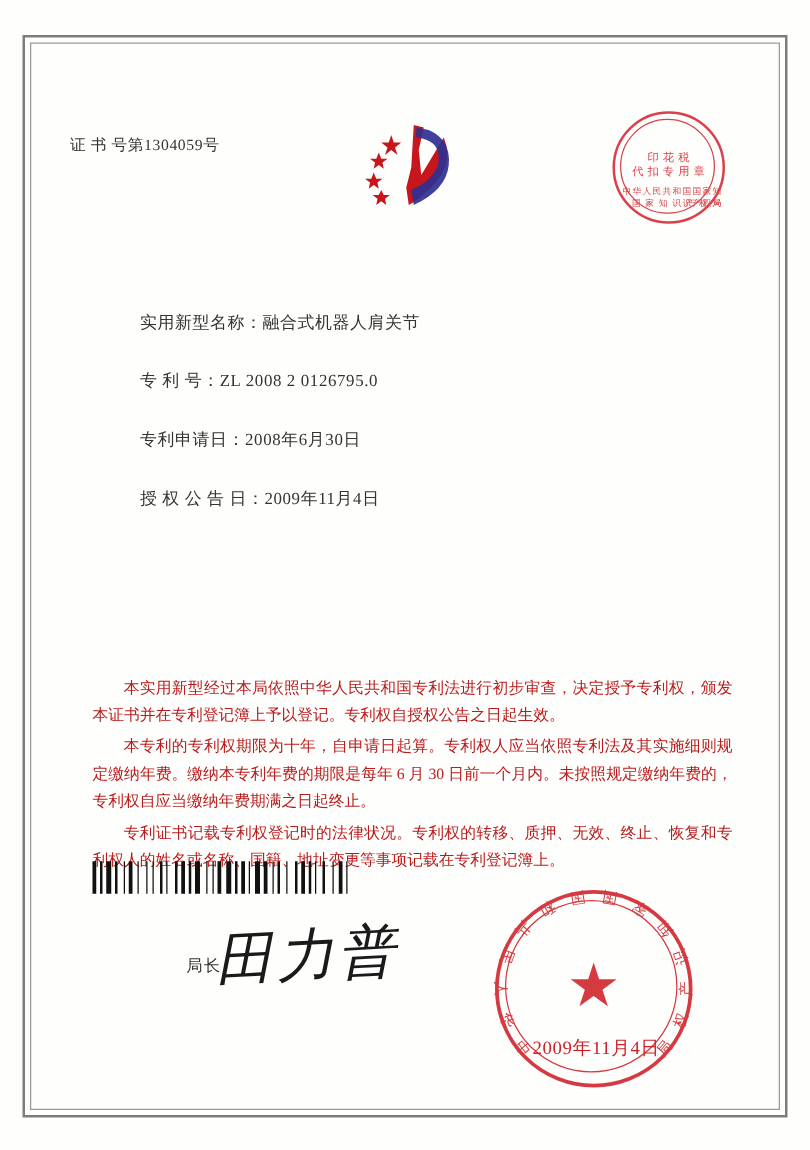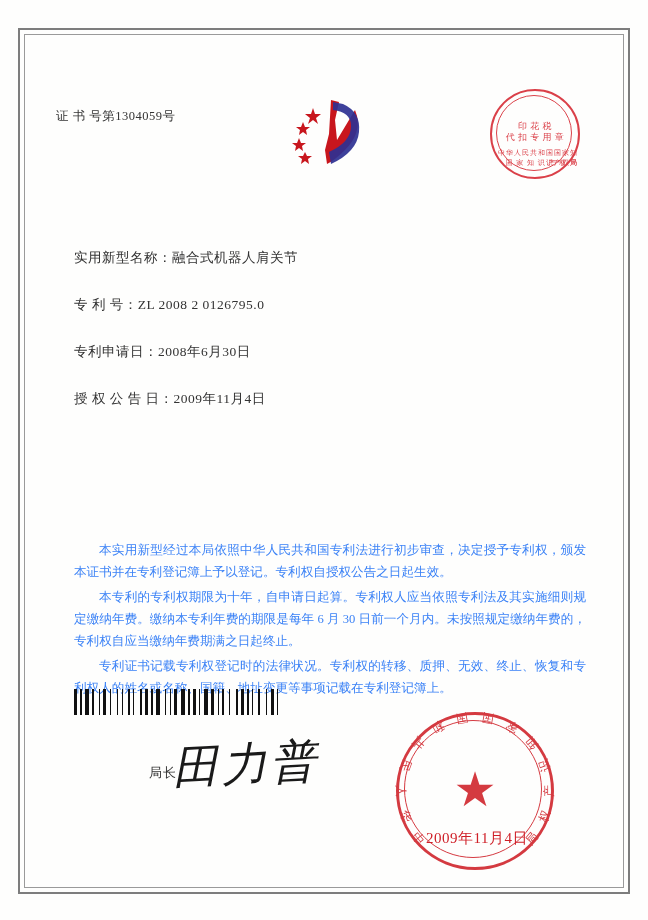--- a/index.html
+++ b/index.html
@@ -116,30 +116,30 @@
     left: 50px; top: 215px;
     width: 510px;
   }
   .field-row {
     font-size: 13.5px;
     color: #333;
     margin-bottom: 29px;
     white-space: nowrap;
     letter-spacing: 0.5px;
   }
-  .field-label { display: inline; }
+  .field-label { display: inline; margin-left: 38px; }
   .field-value { display: inline; }
 
   .paragraphs {
     position: absolute;
     left: 50px; top: 505px;
     width: 512px;
     font-size: 12.6px;
     line-height: 22px;
-    color: #3b82f6;
+    color: #b91c1c;
     text-align: justify;
   }
   .paragraphs p {
     margin: 0 0 3px 0;
     text-indent: 25px;
   }
 
   
   .barcode {
     position: absolute;

